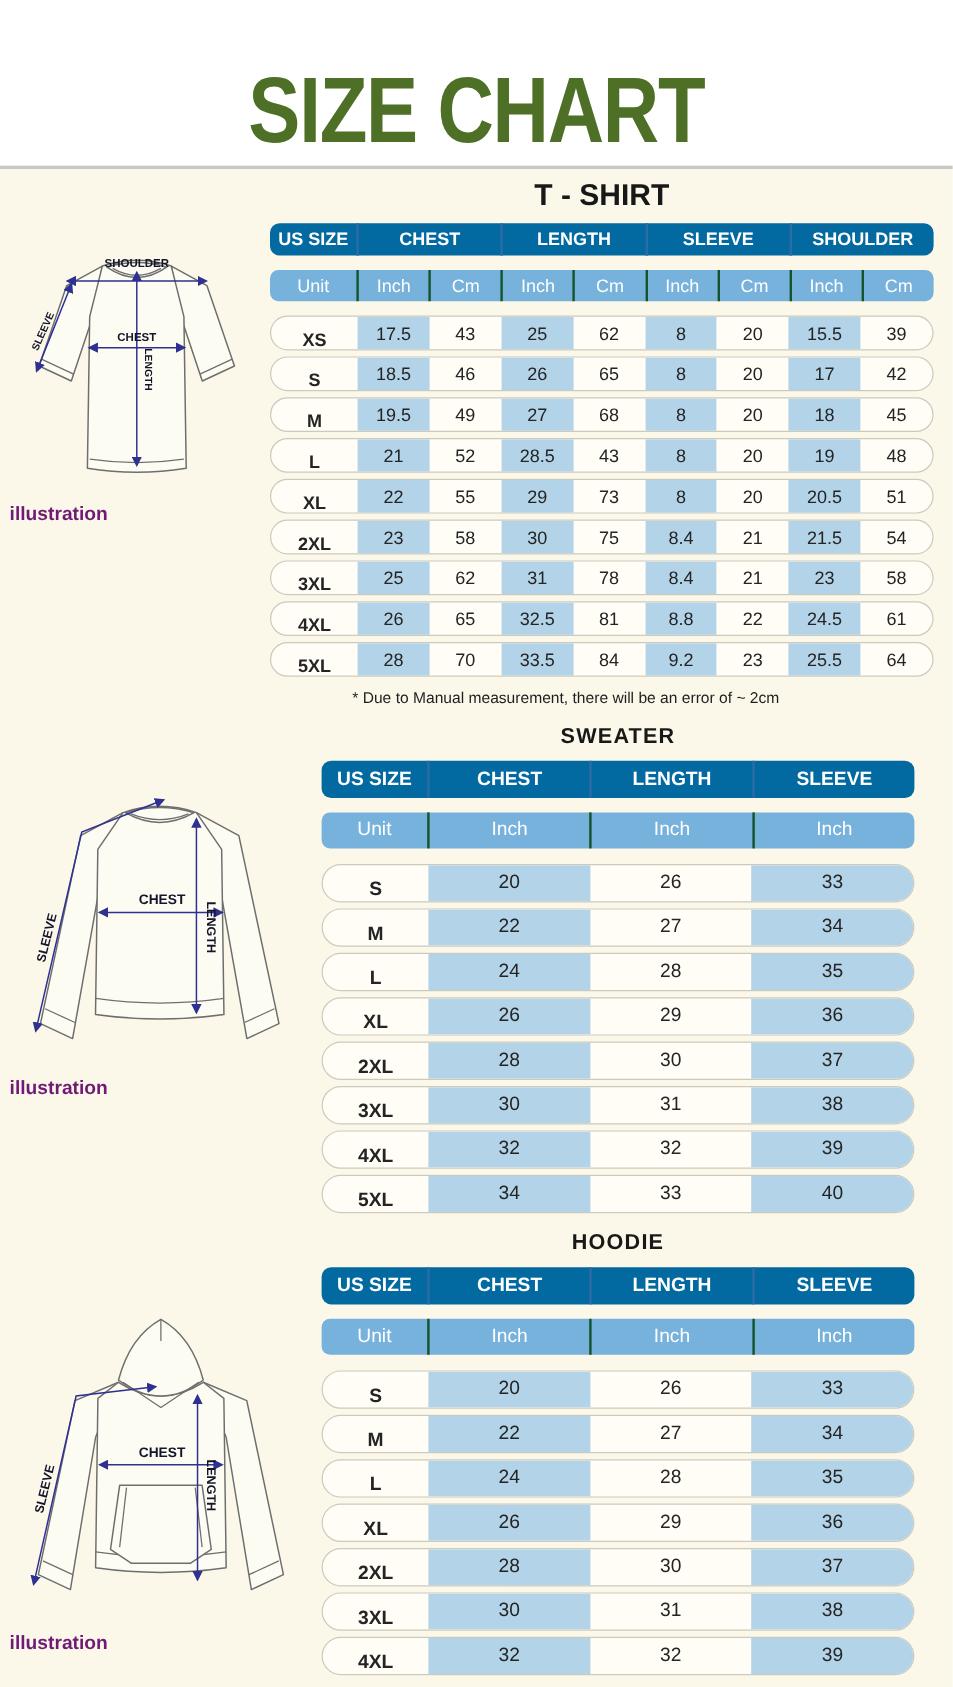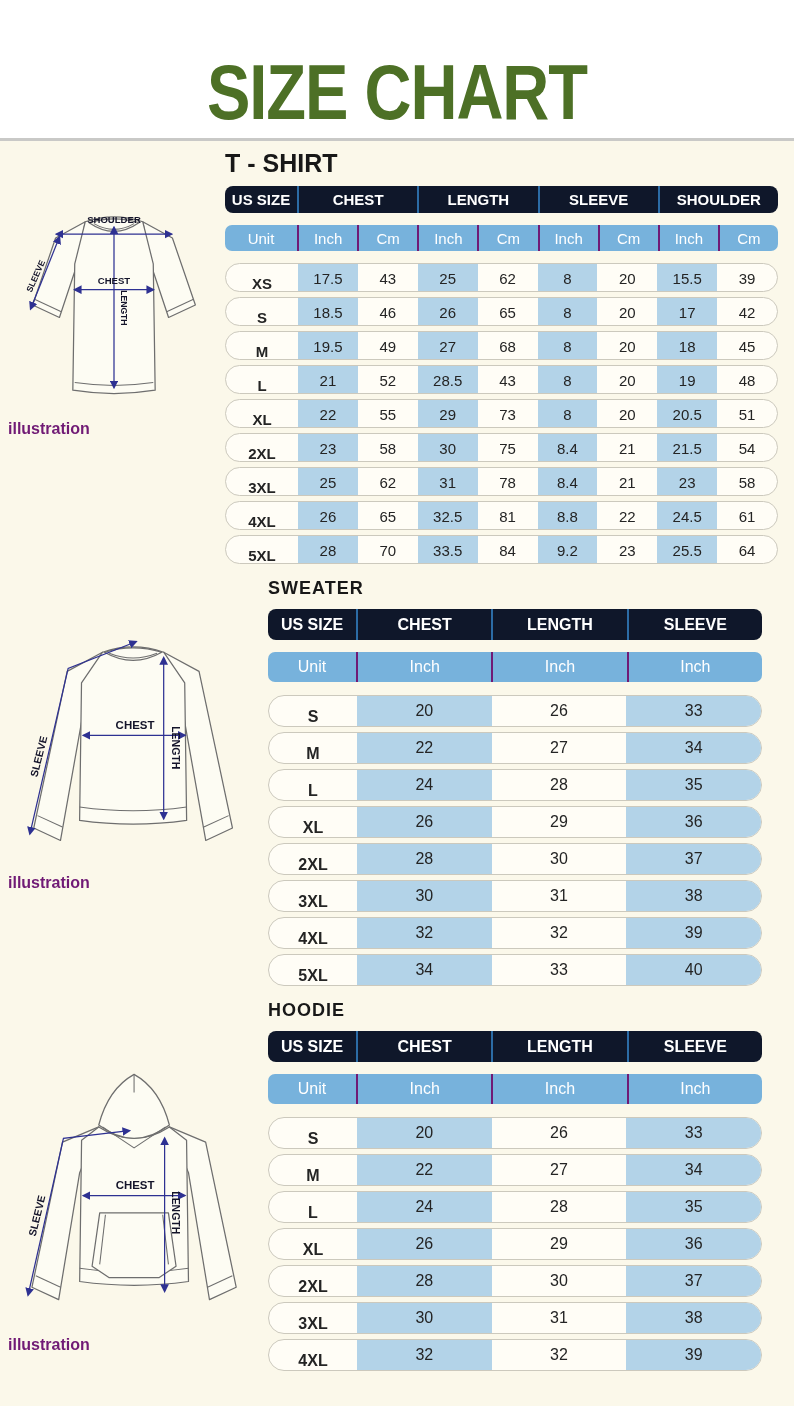--- a/index.html
+++ b/index.html
@@ -10,49 +10,49 @@
   
   .title-band{height:138px;background:#ffffff;display:flex;align-items:flex-end;justify-content:center;}
   .page-title{color:#4d7026;font-size:62px;font-weight:700;letter-spacing:-1px;
               transform:scale(1.05,1.25);transform-origin:center center;margin:0 0 10px 0;}
   .top-divider{height:3px;background:#c9c9c7;width:100%;}
 
   
   .content{background:#fbf8ea;height:1265px;position:relative;padding-top:2px;}
 
   .sec{position:relative;}
-  .sec-title{text-align:left;color:#181818;font-weight:700;margin:0;}
+  .sec-title{text-align:center;color:#181818;font-weight:700;margin:0;}
   .sec-tshirt .sec-title{font-size:25px;width:553px;margin-left:225px;padding:6px 0 8px 0;}
   .sec-sweater .sec-title,.sec-hoodie .sec-title{font-size:18px;width:494px;margin-left:268px;padding:14px 0 10px 0;letter-spacing:1px;}
 
   .table-wrap{position:relative;}
   .sec-tshirt  .table-wrap{margin-left:225px;width:553px;}
   .sec-sweater .table-wrap,.sec-hoodie .table-wrap{margin-left:268px;width:494px;}
 
   
-  .h-row{display:grid;background:#0f172a;border-radius:8px;color:#fff;font-weight:700;
+  .h-row{display:grid;background:#0369a1;border-radius:8px;color:#fff;font-weight:700;
          align-items:center;margin-bottom:12px;}
   .u-row{display:grid;background:#77b2dc;border-radius:7px;color:#fff;
          align-items:center;margin-bottom:12px;}
   .d-row{display:grid;background:#fffdf6;border:1px solid #ccc9bd;border-radius:15px;
          overflow:hidden;align-items:stretch;margin-top:5px;color:#242424;}
   .sec-tshirt .h-row{height:27px;font-size:15px;}
   .sec-tshirt .u-row{height:26px;font-size:15px;}
   .sec-tshirt .d-row{height:27px;font-size:15px;}
   .sec-sweater .h-row,.sec-hoodie .h-row{height:31px;font-size:16px;}
   .sec-sweater .u-row,.sec-hoodie .u-row{height:30px;font-size:16px;margin-bottom:13px;}
   .sec-sweater .d-row,.sec-hoodie .d-row{height:30px;font-size:16px;border-radius:16px;}
 
   .cols-head9{grid-template-columns:72px repeat(4,1fr);}
   .cols9{grid-template-columns:72px repeat(8,1fr);}
   .cols-head4,.cols4{grid-template-columns:88px repeat(3,1fr);}
 
   .hcell,.ucell{text-align:center;height:100%;display:flex;align-items:center;justify-content:center;}
   .hcell.sep{border-left:2px solid #2c6ca6;}
-  .ucell.sep{border-left:2px solid #701a75;}
+  .ucell.sep{border-left:2px solid #14532d;}
   .dcell{display:flex;align-items:center;justify-content:center;}
   .dcell.size{font-weight:700;margin-top:11px;}
   .dcell.blue{background:#b3d3e8;}
 
   .footnote{font-size:13px;color:#1f1f1f;text-align:center;margin-top:10px;font-weight:400;}
   .sec-tshirt .footnote{width:553px;margin-left:195px;}
 
   
   .illo{position:absolute;left:8px;}
   .sec-tshirt  .illo{top:50px;width:212px;}
@@ -223,20 +223,21 @@
             <div class="dcell blue">28</div>
             <div class="dcell">70</div>
             <div class="dcell blue">33.5</div>
             <div class="dcell">84</div>
             <div class="dcell blue">9.2</div>
             <div class="dcell">23</div>
             <div class="dcell blue">25.5</div>
             <div class="dcell">64</div>
           </div>
         </div>
+      <div class="footnote">* Due to Manual measurement, there will be an error of ~ 2cm</div>
     </div>
 
     <div class="sec sec-sweater">
       <h2 class="sec-title">SWEATER</h2>
 
       <div class="illo">
         <svg viewBox="0 0 255 270" width="255" height="258">
           <path class="garm" d="M93,40 L56,60 L21,224 L49,237 L73,102 Z"></path>
           <path class="garm" d="M157,40 L194,60 L229,224 L201,237 L177,102 Z"></path>
           <path class="garm" d="M93,40 Q125,29 157,40 L179,72 L181,216 Q125,224 69,216 L71,72 Z"></path>

